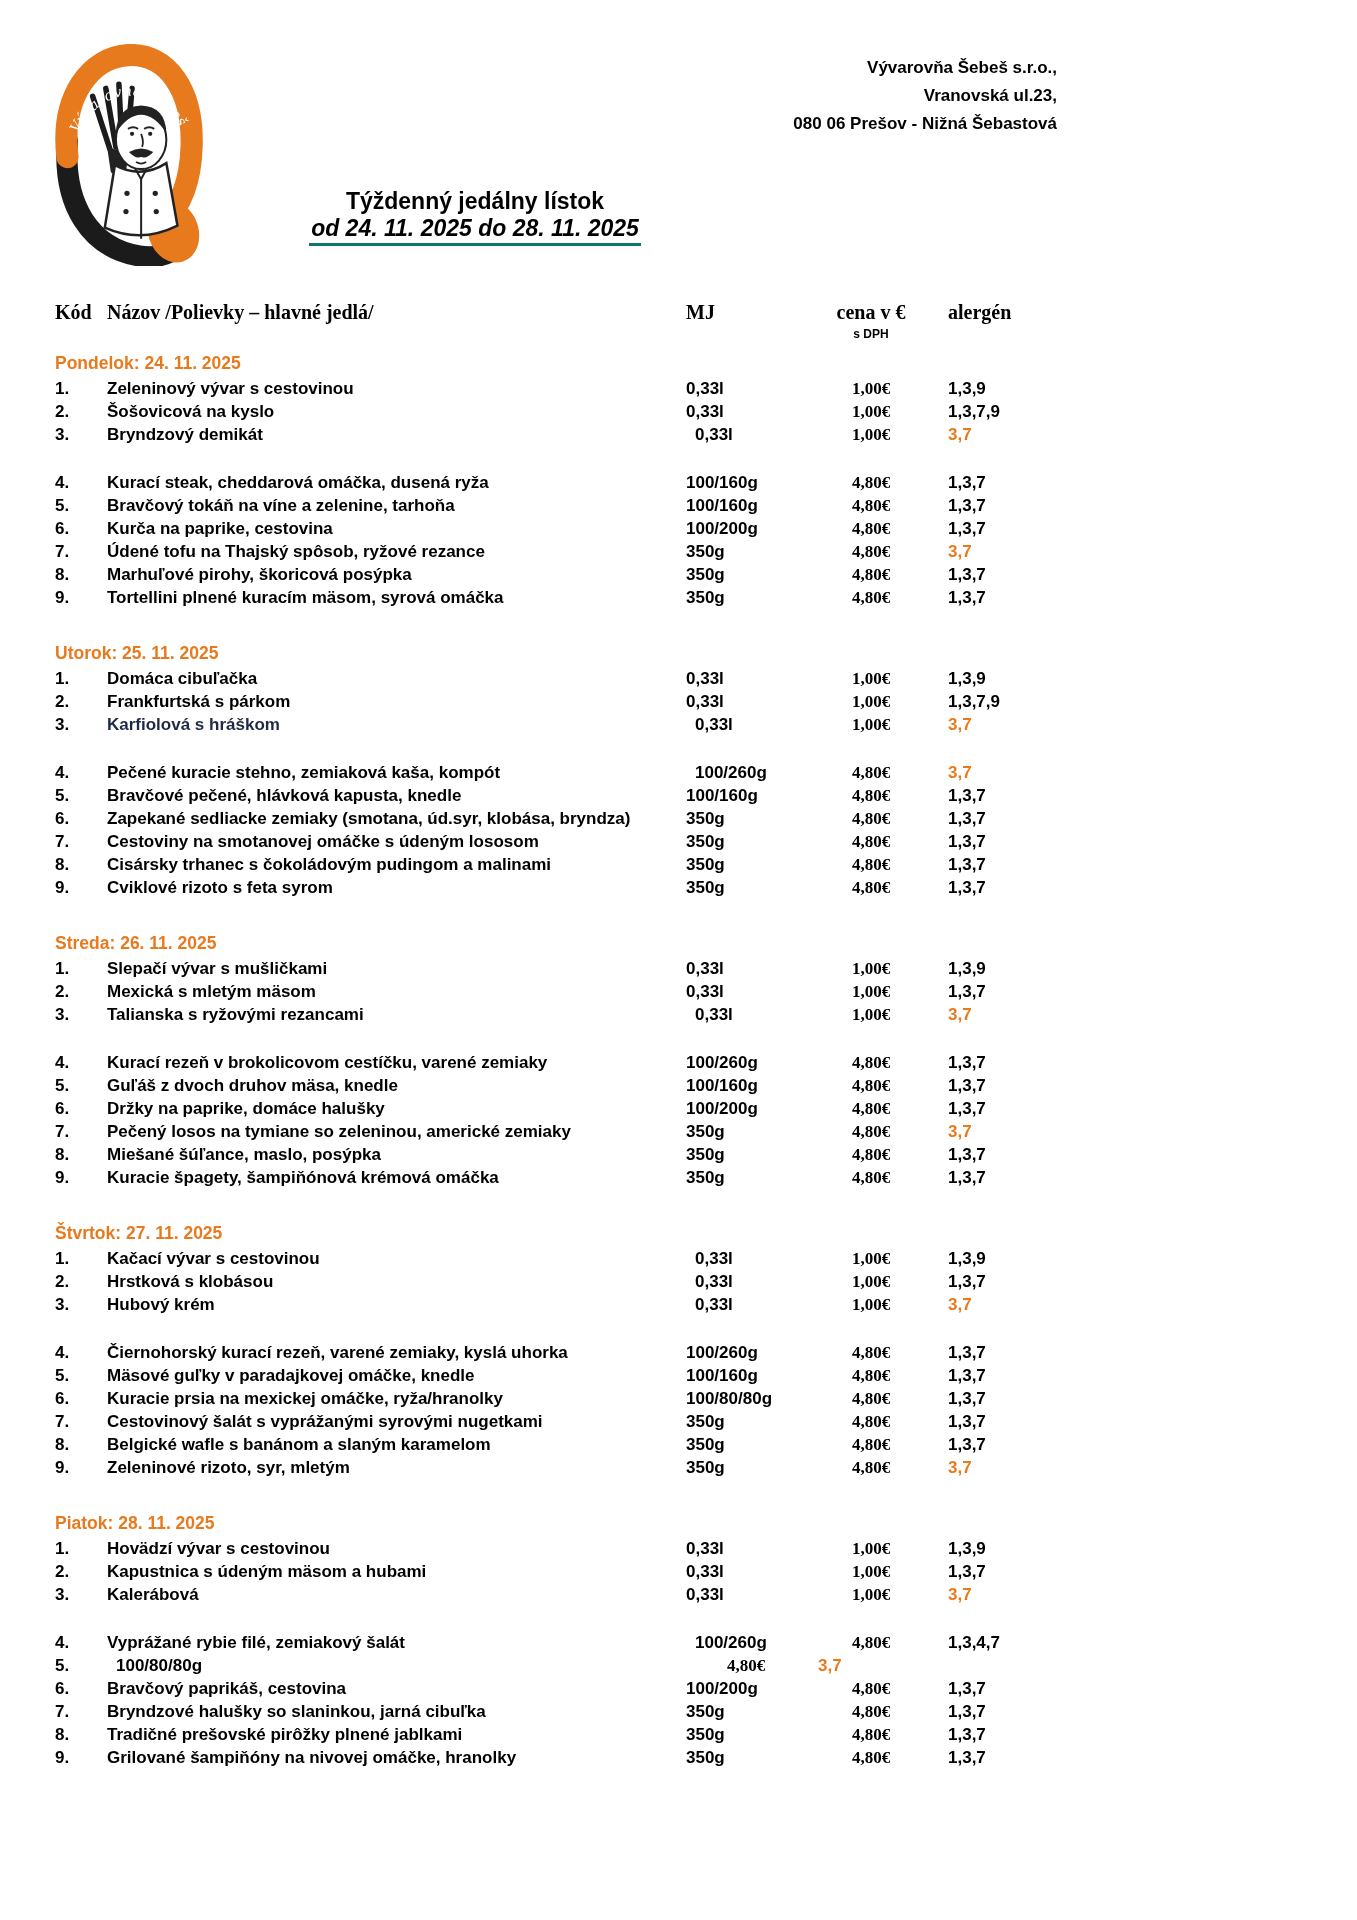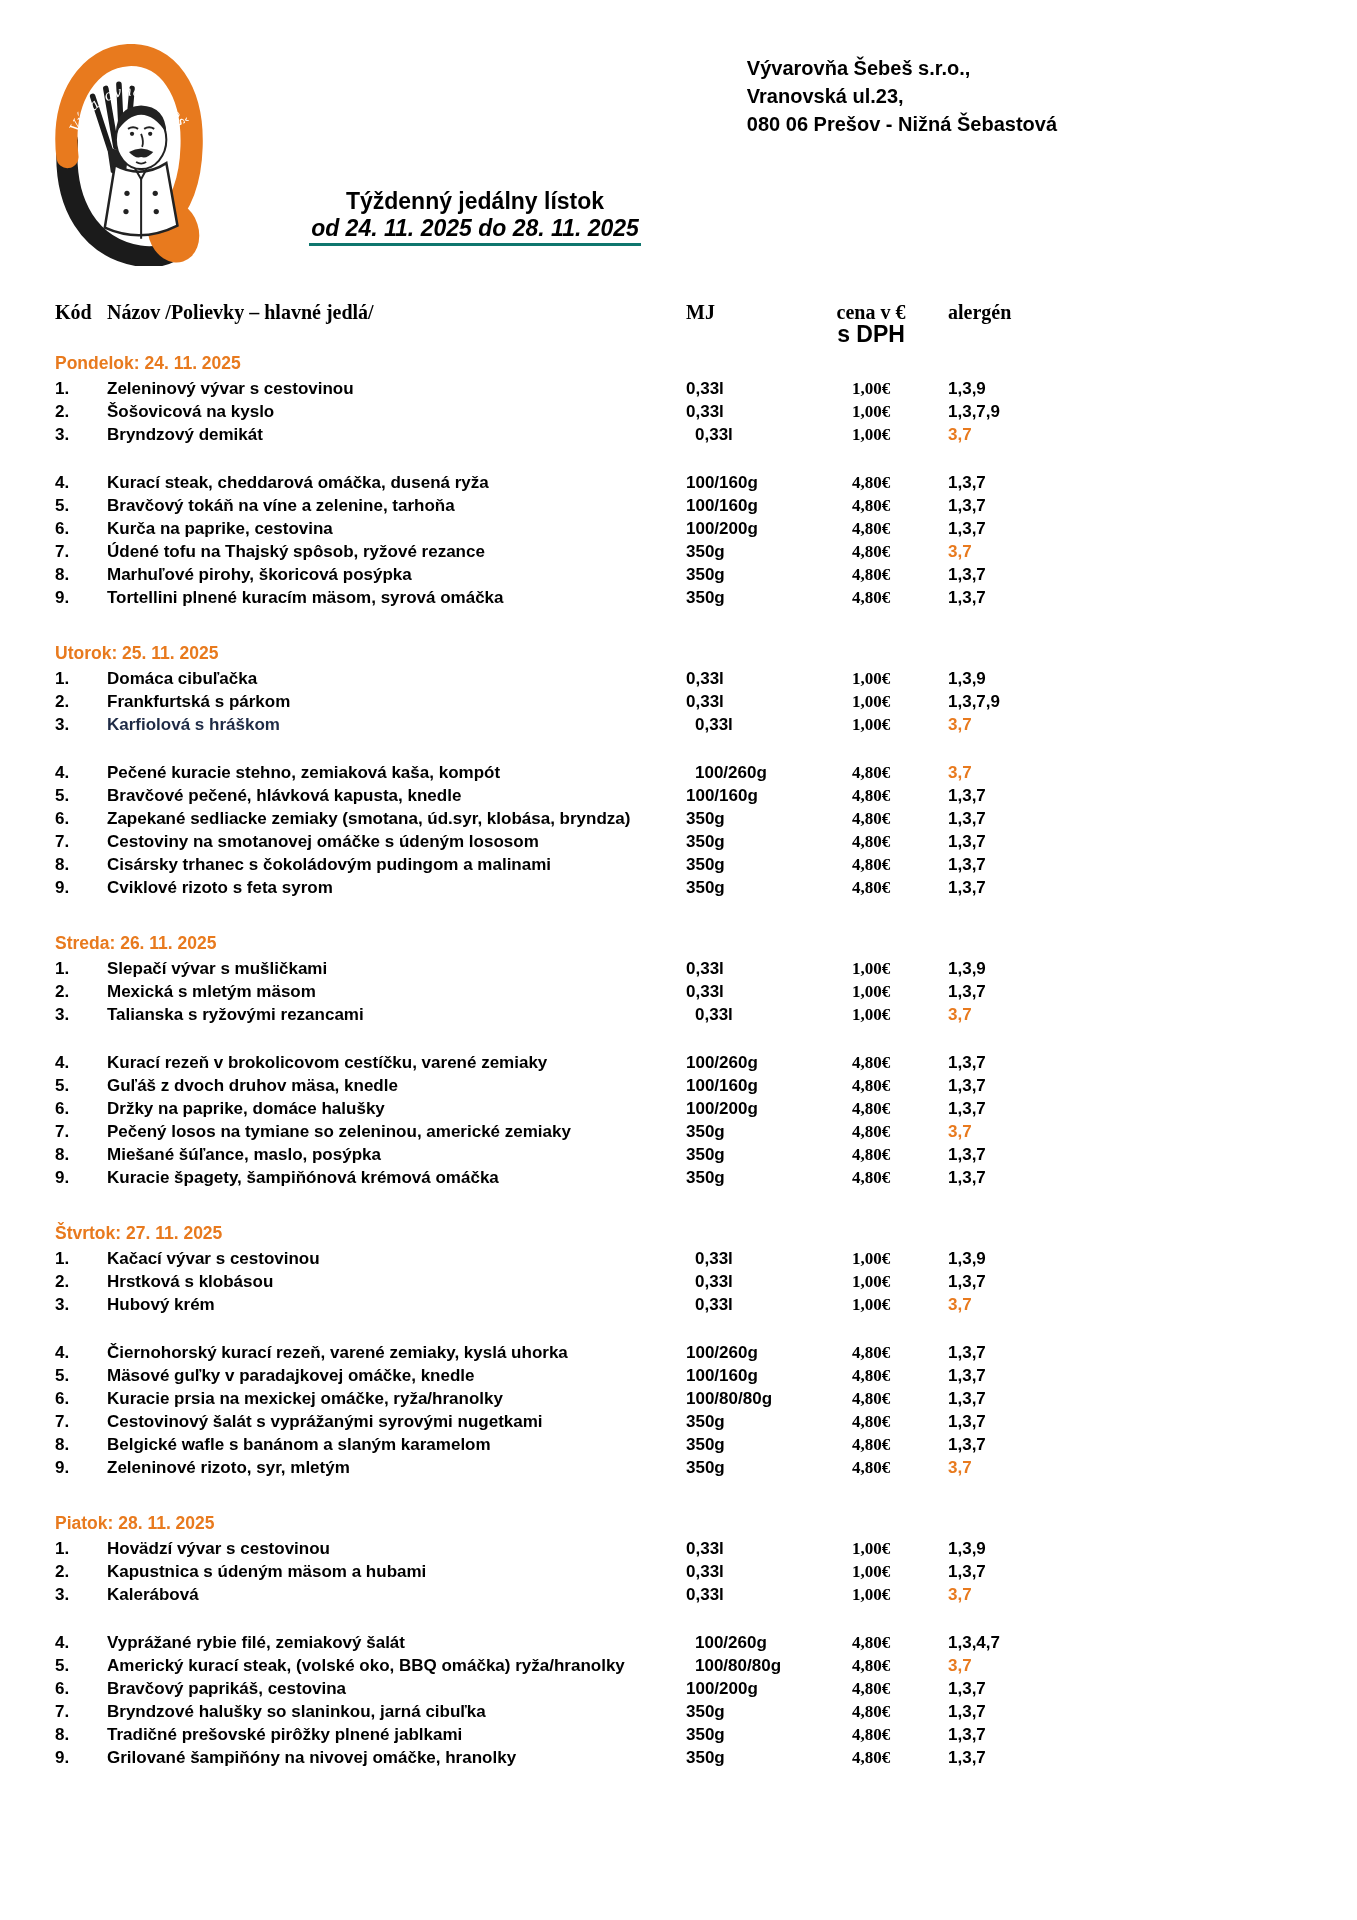--- a/index.html
+++ b/index.html
@@ -17,39 +17,39 @@
   .logo{position:absolute;left:52px;top:44px;width:152px;height:222px;}
   .logo svg{width:100%;height:100%;}
   .lg-orange-stroke{stroke:var(--accent);}
   .lg-orange-fill{fill:var(--accent);}
   .lg-black{stroke:#1b1b1b;}
   .lg-ink{fill:#222;}
   .lg-arc-text{fill:#ffffff;font-family:"DejaVu Serif",serif;font-style:italic;font-size:14px;letter-spacing:0.5px;}
 
   
   .company{
-    position:absolute;top:54px;right:300px;
-    font-weight:700;font-size:20px;line-height:28px;
+    position:absolute;top:54px;right:300px;text-align:right;
+    font-weight:700;font-size:17px;line-height:28px;
   }
 
   
   .title-block{
     position:absolute;top:188px;left:55px;width:840px;text-align:center;
     font-weight:700;font-size:23px;line-height:27px;
   }
   .date-range{display:inline-block;border-bottom:3px solid #0f766e;padding:0 2px 1px 2px;font-style:italic;}
 
   
   .grid-cols{display:grid;grid-template-columns:52px 579px 120px 130px 85px;}
 
   
   .table-head{position:absolute;top:300px;left:55px;width:966px;}
   .th-serif{font-family:"Liberation Serif",serif;font-weight:700;font-size:20px;line-height:24px;}
   .price-head{text-align:center;}
-  .th-sans{font-family:"Liberation Sans",sans-serif;font-weight:700;font-size:23px;line-height:21px;}
+  .th-sans{font-family:"Liberation Sans",sans-serif;font-weight:700;font-size:12px;line-height:21px;}
   .allergen-cell{padding-left:12px;}
 
   
   .menu{position:absolute;top:352px;left:55px;width:966px;}
   .day-section{margin-bottom:33px;}
   .day-title{color:var(--accent);font-weight:700;font-size:17.5px;line-height:23px;margin-bottom:2px;}
   .item-row{font-weight:700;font-size:17px;line-height:23px;}
   .cell{white-space:nowrap;overflow:visible;}
   .cell.price{text-align:center;font-family:Liberation Serif, serif;}
   .cell.unit.pad{padding-left:9px;}
@@ -466,21 +466,20 @@
   <div class="item-row grid-cols">
     <div class="cell code">4.</div>
     <div class="cell name">Vyprážané rybie filé, zemiakový šalát</div>
     <div class="cell unit pad">100/260g</div>
     <div class="cell price">4,80€</div>
     <div class="cell allergen allergen-cell">1,3,4,7</div>
   </div>
 
   <div class="item-row grid-cols">
     <div class="cell code">5.</div>
-    <div class="cell name">Americký kurací steak, (volské oko, BBQ omáčka) ryža/hranolky</div>
     <div class="cell unit pad">100/80/80g</div>
     <div class="cell price">4,80€</div>
     <div class="cell allergen allergen-cell accent">3,7</div>
   </div>
 
   <div class="item-row grid-cols">
     <div class="cell code">6.</div>
     <div class="cell name">Bravčový paprikáš, cestovina</div>
     <div class="cell unit">100/200g</div>
     <div class="cell price">4,80€</div>

